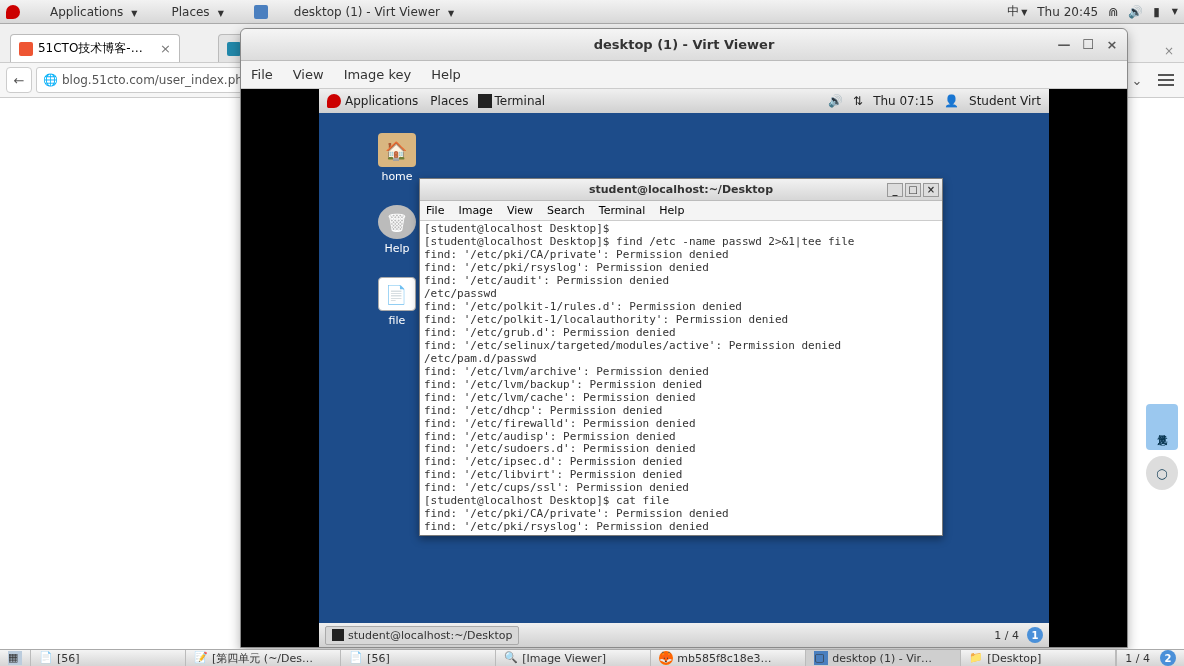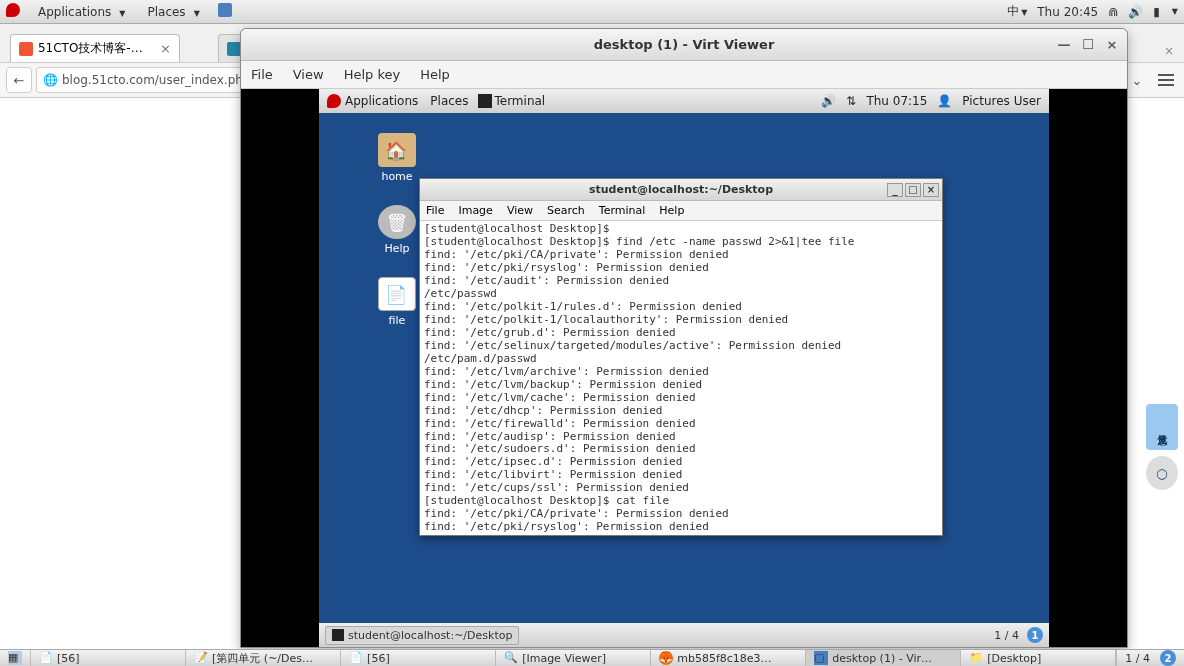--- a/index.html
+++ b/index.html
@@ -1,20 +1,20 @@
 <!DOCTYPE html>
 <html><head>
 <meta charset="utf-8">
 <style>
 * { box-sizing: border-box; margin: 0; padding: 0; font-family: "DejaVu Sans", Arial, sans-serif; }
 body { width: 1184px; height: 666px; background: #e8e8e8; position: relative; overflow: hidden; font-size: 12px; }
 
 
 .host-topbar { height: 24px; background: linear-gradient(#f2f2f2,#d8d8d8); border-bottom: 1px solid #aaa; display: flex; align-items: center; padding: 0 6px; color: #333; font-size: 12px; }
-.host-topbar .menu { display: flex; gap: 6px; }
+.host-topbar .menu { display: flex; gap: 18px; align-items: center; }
 .host-topbar .menu span { padding: 2px 4px; }
 .host-topbar .right { margin-left: auto; display: flex; gap: 10px; align-items: center; }
 .dropdown-arrow { font-size: 8px; padding-left: 2px; }
 
 
 .host-area { position: relative; height: 625px; background: #fff; }
 
 
 .browser-window { position: absolute; left: 0; top: 0; width: 1184px; height: 625px; background: #fff; display:flex; flex-direction:column; }
 .browser-tabs { height: 38px; background: #f0f0f0; display:flex; align-items:flex-end; padding-left: 10px; }
@@ -78,20 +78,21 @@
 </style>
 </head>
 <body>
 
 <div class="host-topbar">
   <div class="menu">
     <span class="redhat-icon"></span>
     <span><span>Applications</span><span class="dropdown-arrow">▼</span></span>
     <span><span>Places</span><span class="dropdown-arrow">▼</span></span>
     <span style="width:14px;height:14px;background:#4a7fbf;display:inline-block;border-radius:2px;margin-left:4px"></span>
+    <span><span>desktop (1) - Virt Viewer</span><span class="dropdown-arrow">▼</span></span>
   </div>
   <div class="right">
     <span><span>中</span><span class="dropdown-arrow">▼</span></span>
     <span>Thu 20:45</span>
     <span>⋒</span>
     <span>🔊</span>
     <span>▮</span>
     <span class="dropdown-arrow">▼</span>
   </div>
 </div>
@@ -137,38 +138,38 @@
       <span>desktop (1) - Virt Viewer</span>
       <div class="winbtns">
         <span class="winbtn">—</span>
         <span class="winbtn">☐</span>
         <span class="winbtn">×</span>
       </div>
     </div>
     <div class="virt-menu">
       <span>File</span>
       <span>View</span>
-      <span>Help key</span>
+      <span>Image key</span>
       <span>Help</span>
     </div>
     <div class="virt-content">
       <div class="guest">
 
         <div class="guest-topbar">
           <span class="redhat-icon"></span>
           <span>Applications</span>
           <span style="margin-left:12px">Places</span>
           <span style="margin-left:10px;width:14px;height:14px;background:#222;display:inline-block"></span>
           <span style="margin-left:2px">Terminal</span>
           <div class="right">
             <span>🔊</span>
             <span>⇅</span>
             <span>Thu 07:15</span>
             <span>👤</span>
-            <span>Pictures User</span>
+            <span>Student Virt</span>
           </div>
         </div>
 
         <div class="guest-desktop">
           <div class="desktop-icon" style="left:48px;top:20px">
             <div class="glyph">🏠</div>
             <span>home</span>
           </div>
           <div class="desktop-icon trash" style="left:48px;top:92px">
             <div class="glyph">🗑</div>

